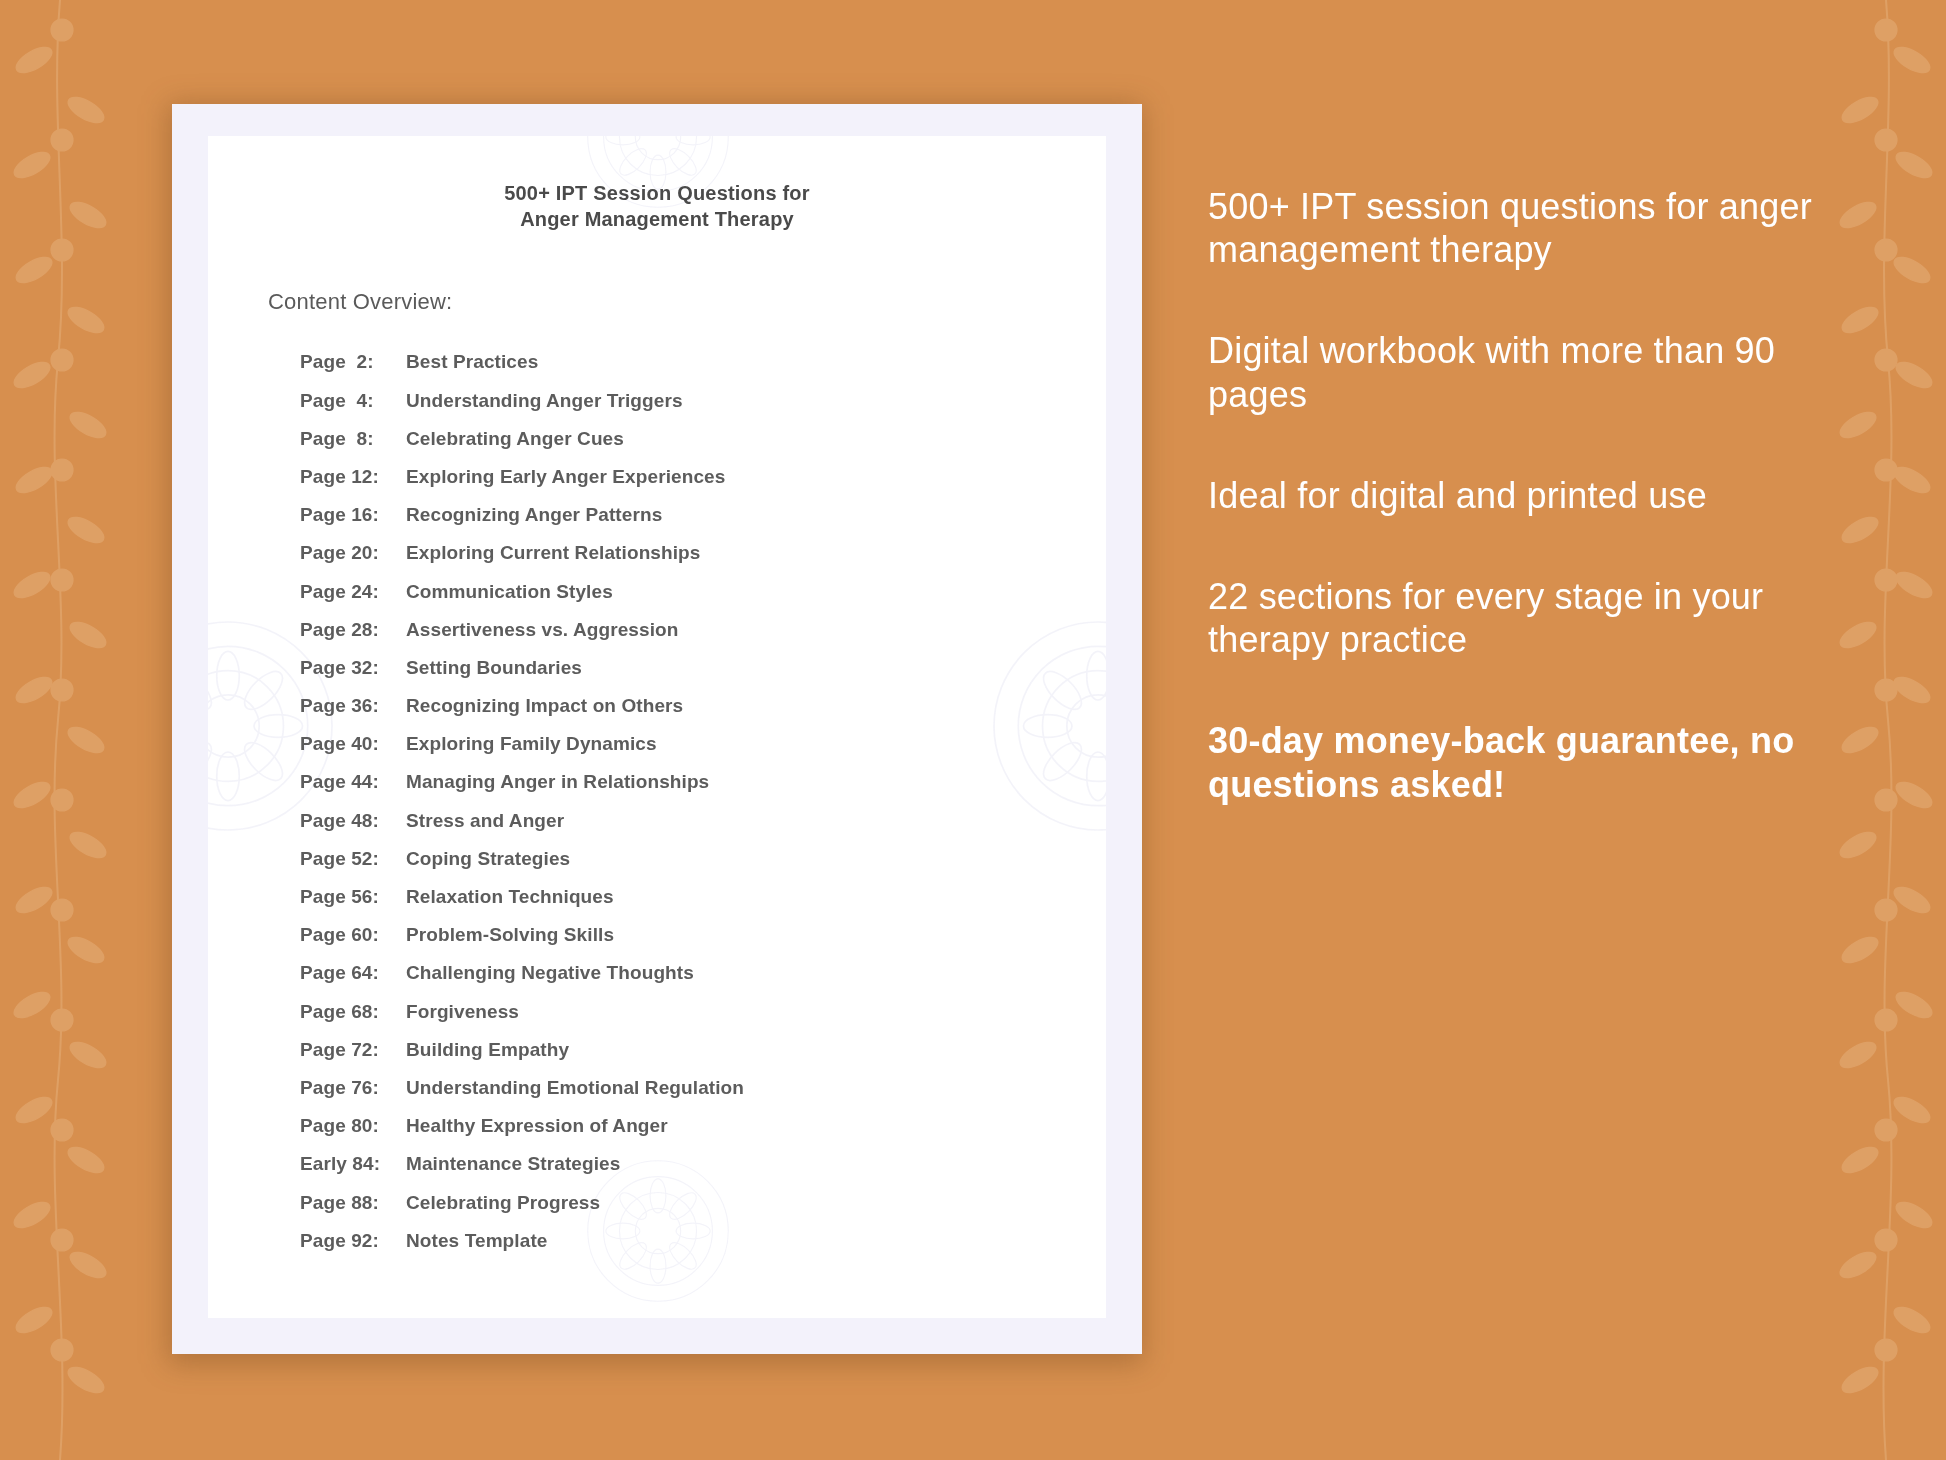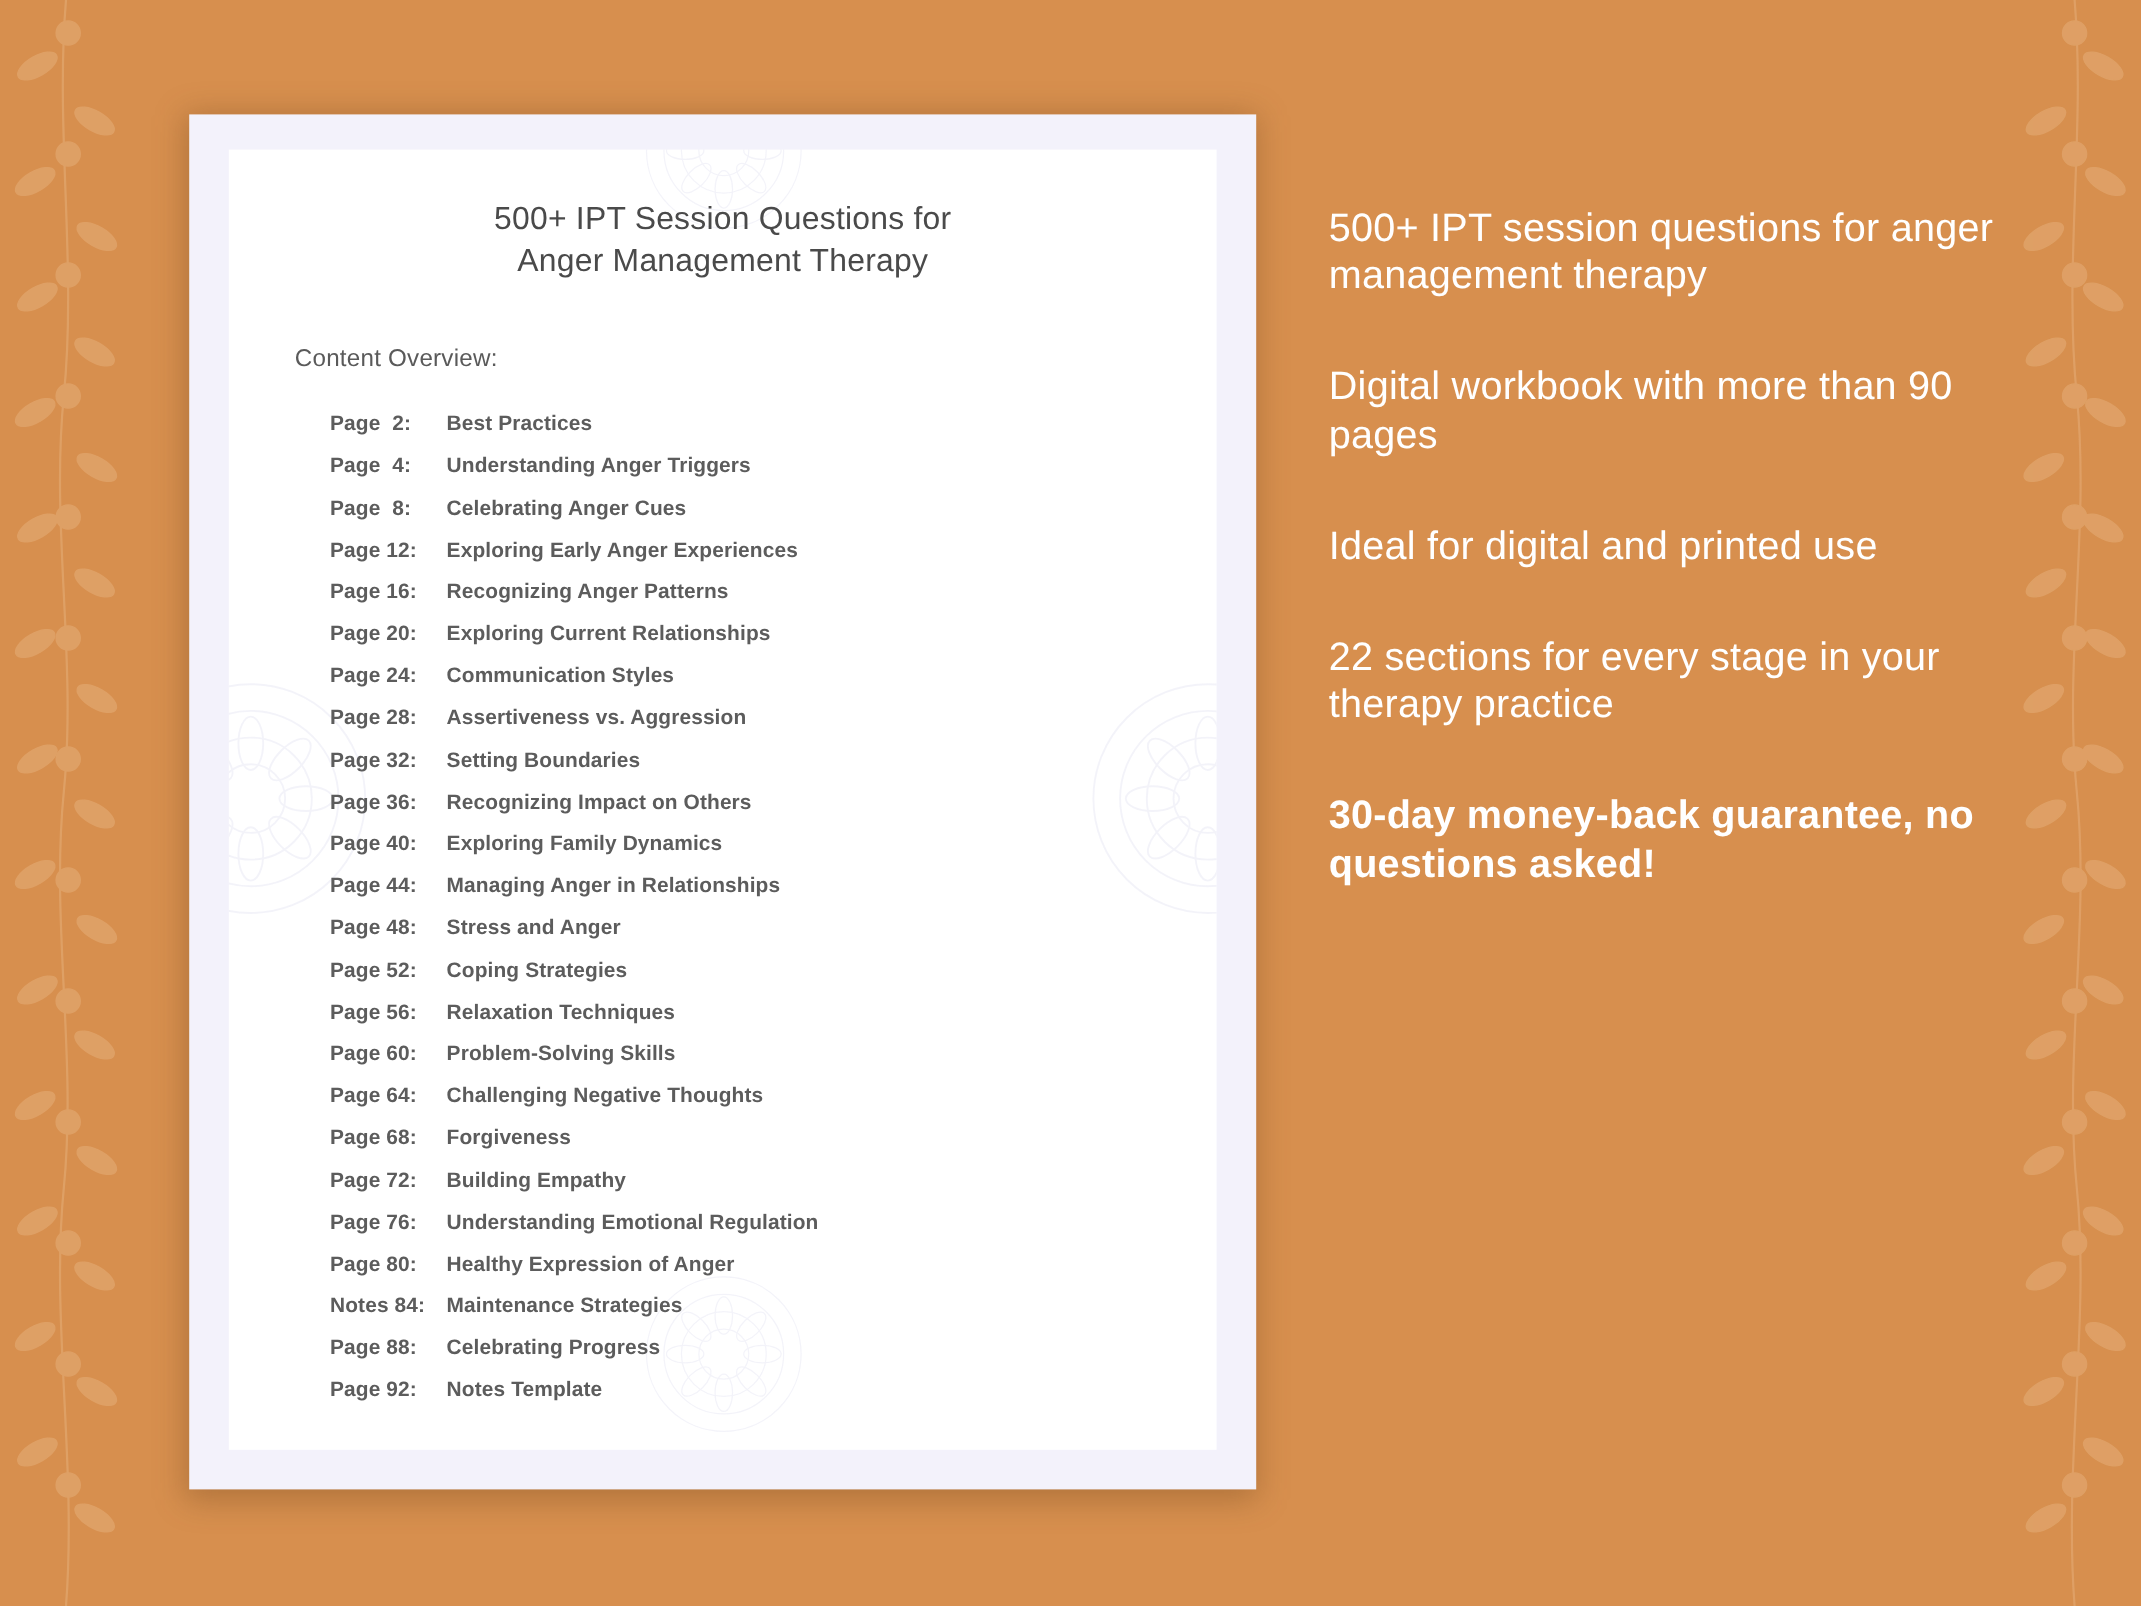--- a/index.html
+++ b/index.html
@@ -67,23 +67,23 @@
   .mandala svg { display: block; }
 
   .doc-content {
     position: relative;
     z-index: 2;
     padding: 44px 60px 0 60px;
   }
   .doc-title {
     text-align: center;
     color: #4a4a4a;
-    font-size: 29px;
+    font-size: 20px;
     line-height: 1.32;
-    font-weight: 400;
+    font-weight: 700;
     letter-spacing: 0.2px;
     margin: 0 auto;
     max-width: 640px;
   }
   .overview-label {
     margin-top: 56px;
     color: #5a5a5a;
     font-size: 22px;
     letter-spacing: 0.2px;
   }
@@ -422,21 +422,21 @@
             <span class="toc-page">Page 76:</span>
             <span class="toc-sep"></span>
             <span class="toc-label">Understanding Emotional Regulation</span>
           </div>
           <div class="toc-row">
             <span class="toc-page">Page 80:</span>
             <span class="toc-sep"></span>
             <span class="toc-label">Healthy Expression of Anger</span>
           </div>
           <div class="toc-row">
-            <span class="toc-page">Notes 84:</span>
+            <span class="toc-page">Early 84:</span>
             <span class="toc-sep"></span>
             <span class="toc-label">Maintenance Strategies</span>
           </div>
           <div class="toc-row">
             <span class="toc-page">Page 88:</span>
             <span class="toc-sep"></span>
             <span class="toc-label">Celebrating Progress</span>
           </div>
           <div class="toc-row">
             <span class="toc-page">Page 92:</span>

